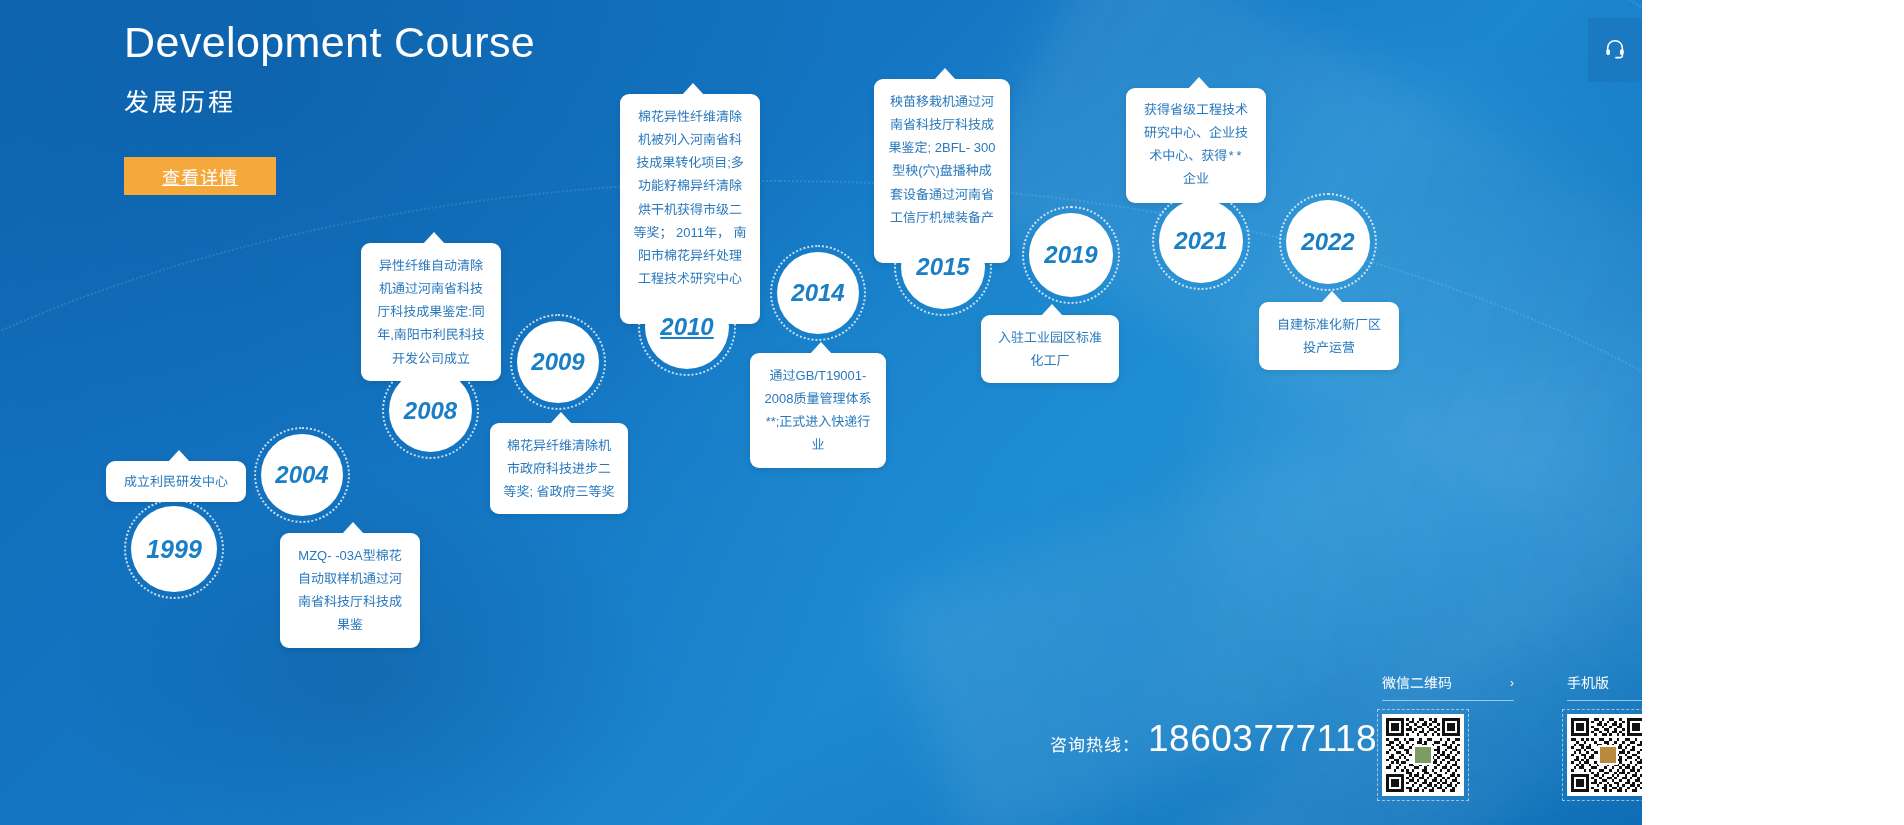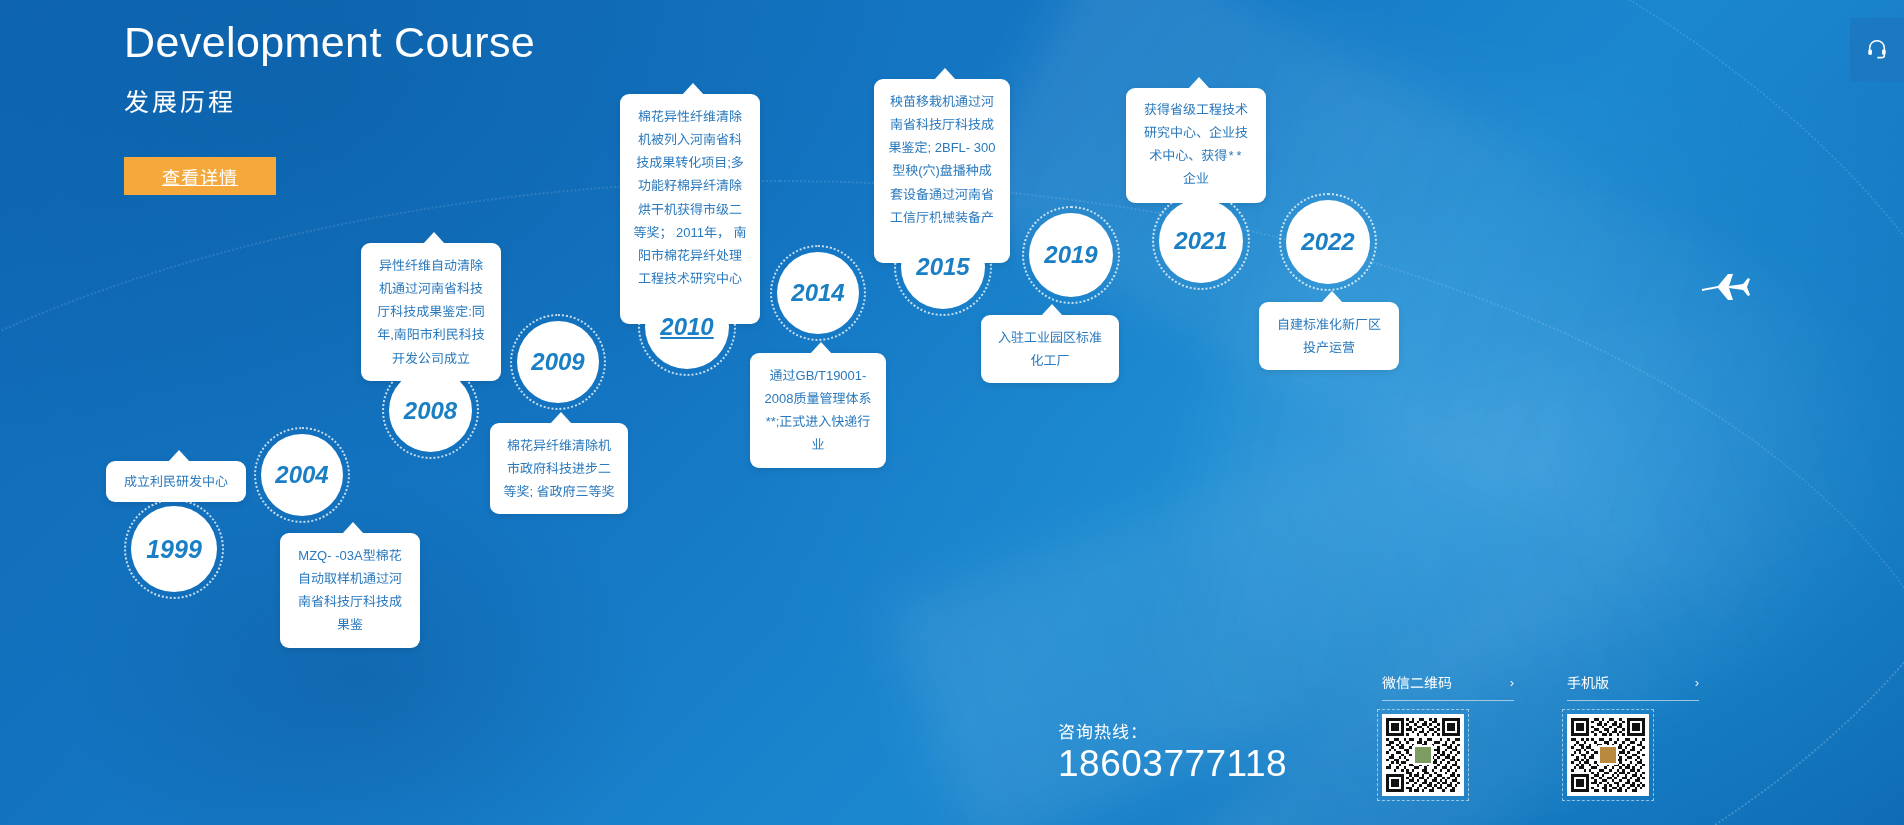--- a/index.html
+++ b/index.html
@@ -2,21 +2,21 @@
 <html lang="zh-CN"><head>
 <meta charset="utf-8">
 <title>Development Course</title>
 <style>
   * { box-sizing: border-box; margin: 0; padding: 0; }
   html, body {
     width: 1904px; height: 825px; overflow: hidden;
     font-family: "Liberation Sans", "DejaVu Sans", sans-serif;
   }
   #stage {
-    position: relative; width: 1904px; height: 825px;
+    position: relative; width: 1642px; height: 825px;
     background: #1472bd;
     background-image:
       radial-gradient(ellipse 1200px 700px at 78% 58%, rgba(34,150,215,0.55) 0%, rgba(20,114,189,0) 62%),
       radial-gradient(ellipse 900px 600px at 15% 10%, rgba(10,90,160,0.45) 0%, rgba(20,114,189,0) 70%),
       linear-gradient(135deg, #0f67b3 0%, #1476c3 38%, #1b87cf 62%, #0e6bb4 100%);
     overflow: hidden;
   }
   
   .ray { position: absolute; background: linear-gradient(to right, rgba(255,255,255,0.09), rgba(255,255,255,0)); pointer-events: none; }
   .ray.r1 { width: 900px; height: 320px; left: 980px; top: 120px; transform: rotate(28deg); filter: blur(22px); }
@@ -79,21 +79,21 @@
 
   
   .cs-widget {
     position: absolute; right: 0; top: 18px;
     width: 54px; height: 64px; background: #1b79c2;
     display: flex; flex-direction: column; align-items: center; justify-content: center;
     gap: 4px; color: #ffffff; cursor: pointer;
   }
 
   
-  .hotline { position: absolute; left: 1050px; top: 718px; display: flex; align-items: baseline; color: #fff; flex-direction: column; }
+  .hotline { position: absolute; left: 1050px; top: 718px; display: flex; align-items: baseline; color: #fff; }
   .hotline-label { font-size: 17px; letter-spacing: 1px; }
   .hotline-number { font-size: 37px; margin-left: 8px; letter-spacing: .5px; }
 
   .qr-block { position: absolute; top: 672px; width: 132px; }
   .qr-block .qr-head {
     display: flex; align-items: center; justify-content: space-between;
     color: #ffffff; font-size: 14px; padding-bottom: 8px;
     border-bottom: 1px solid rgba(255,255,255,0.55);
     cursor: pointer;
   }

